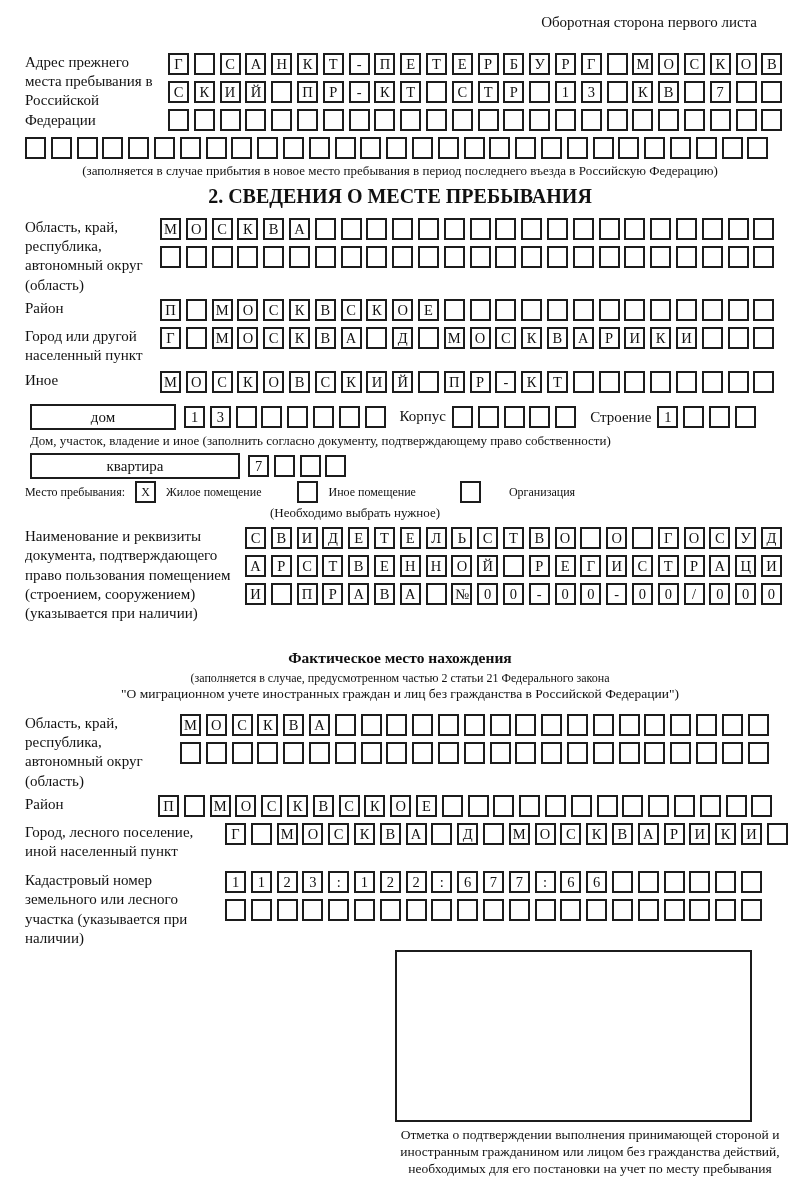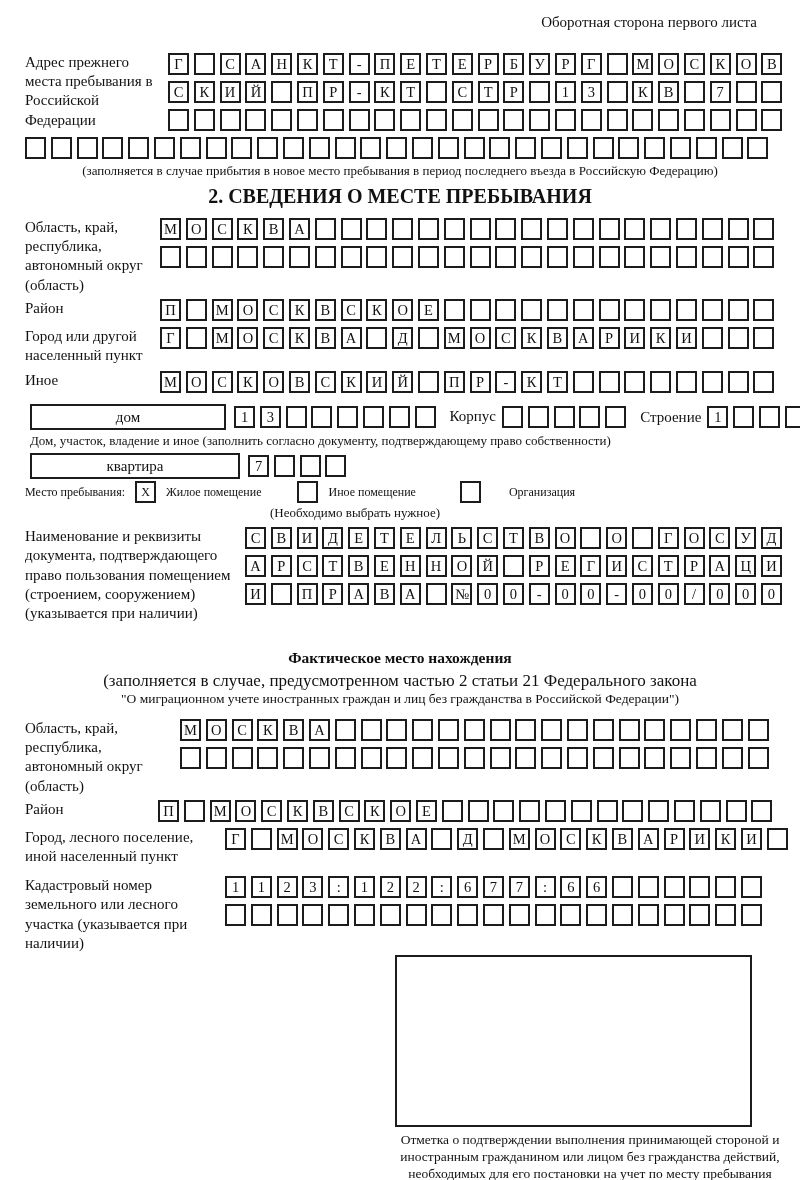--- a/index.html
+++ b/index.html
@@ -28,21 +28,21 @@
   }
   .caption { font-size:13px; }
   .caption-center { text-align:center; }
   .title { text-align:center; font-weight:bold; font-size:20px; }
 
   .labelbox {
     border:2px solid #1c1c1c; height:26px;
     display:flex; align-items:center; justify-content:center;
     font-size:15px; flex-shrink:0;
   }
-  .dom-box { width:196px; margin-left:5px; }
+  .dom-box { width:146px; margin-left:5px; }
   .kv-box  { width:210px; margin-left:5px; }
   .inline-lbl { font-size:15px; line-height:26px; }
 
   .mesto-row { align-items:center; }
   .mesto-row .cell { margin:0 10px; }
   .mesto-row span { font-size:12px; }
 
   .stamp-box {
     width:357px; height:172px;
     border:2px solid #1c1c1c;
@@ -454,21 +454,21 @@
           <span class="cell">0</span>
           <span class="cell">/</span>
           <span class="cell">0</span>
           <span class="cell">0</span>
           <span class="cell">0</span>
         </div>
     </div>
   </div>
 
   <div class="title mb4" style="margin-top:26px; font-size:15.5px;">Фактическое место нахождения</div>
-  <div class="caption caption-center" style="font-size:17px;text-align:center;">(заполняется в случае, предусмотренном частью 2 статьи 21 Федерального закона</div>
+  <div class="caption caption-center" style="font-size:12px;text-align:center;">(заполняется в случае, предусмотренном частью 2 статьи 21 Федерального закона</div>
   <div class="caption caption-center mb12" style="font-size:13.5px;">"О миграционном учете иностранных граждан и лиц без гражданства в Российской Федерации")</div>
 
   <div class="frow mb4">
     <div class="flabel w155">Область, край, республика, автономный округ (область)</div>
     <div class="cellcol">
       <div class="cells">
           <span class="cell">М</span>
           <span class="cell">О</span>
           <span class="cell">С</span>
           <span class="cell">К</span>

